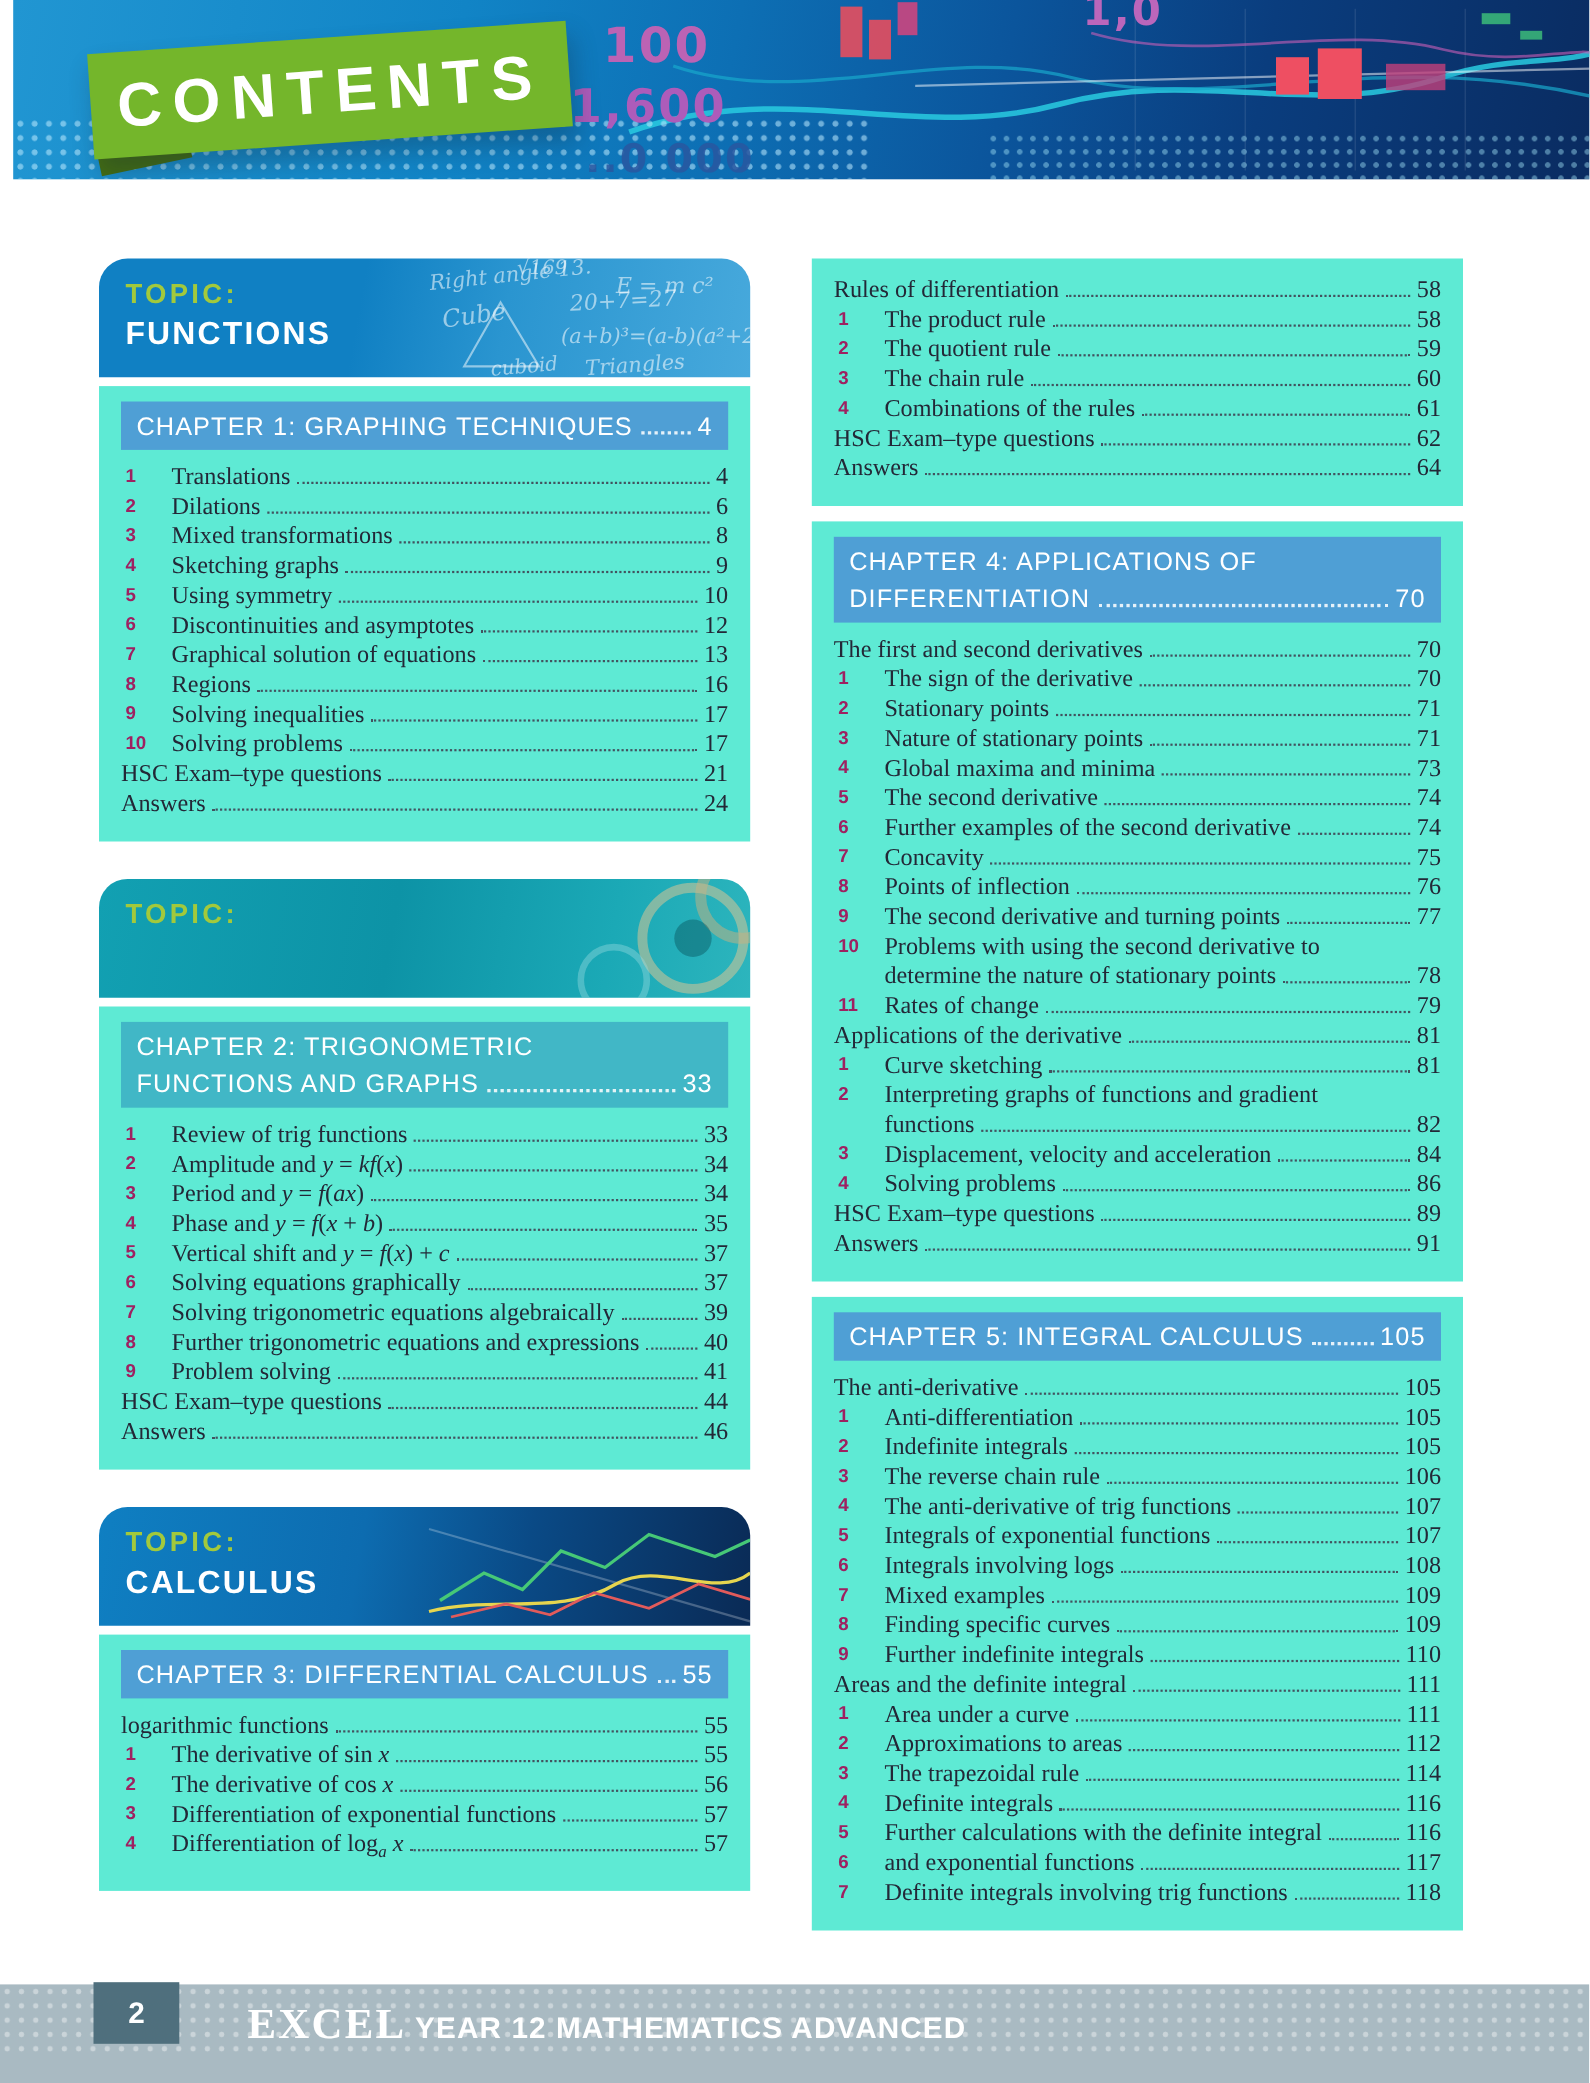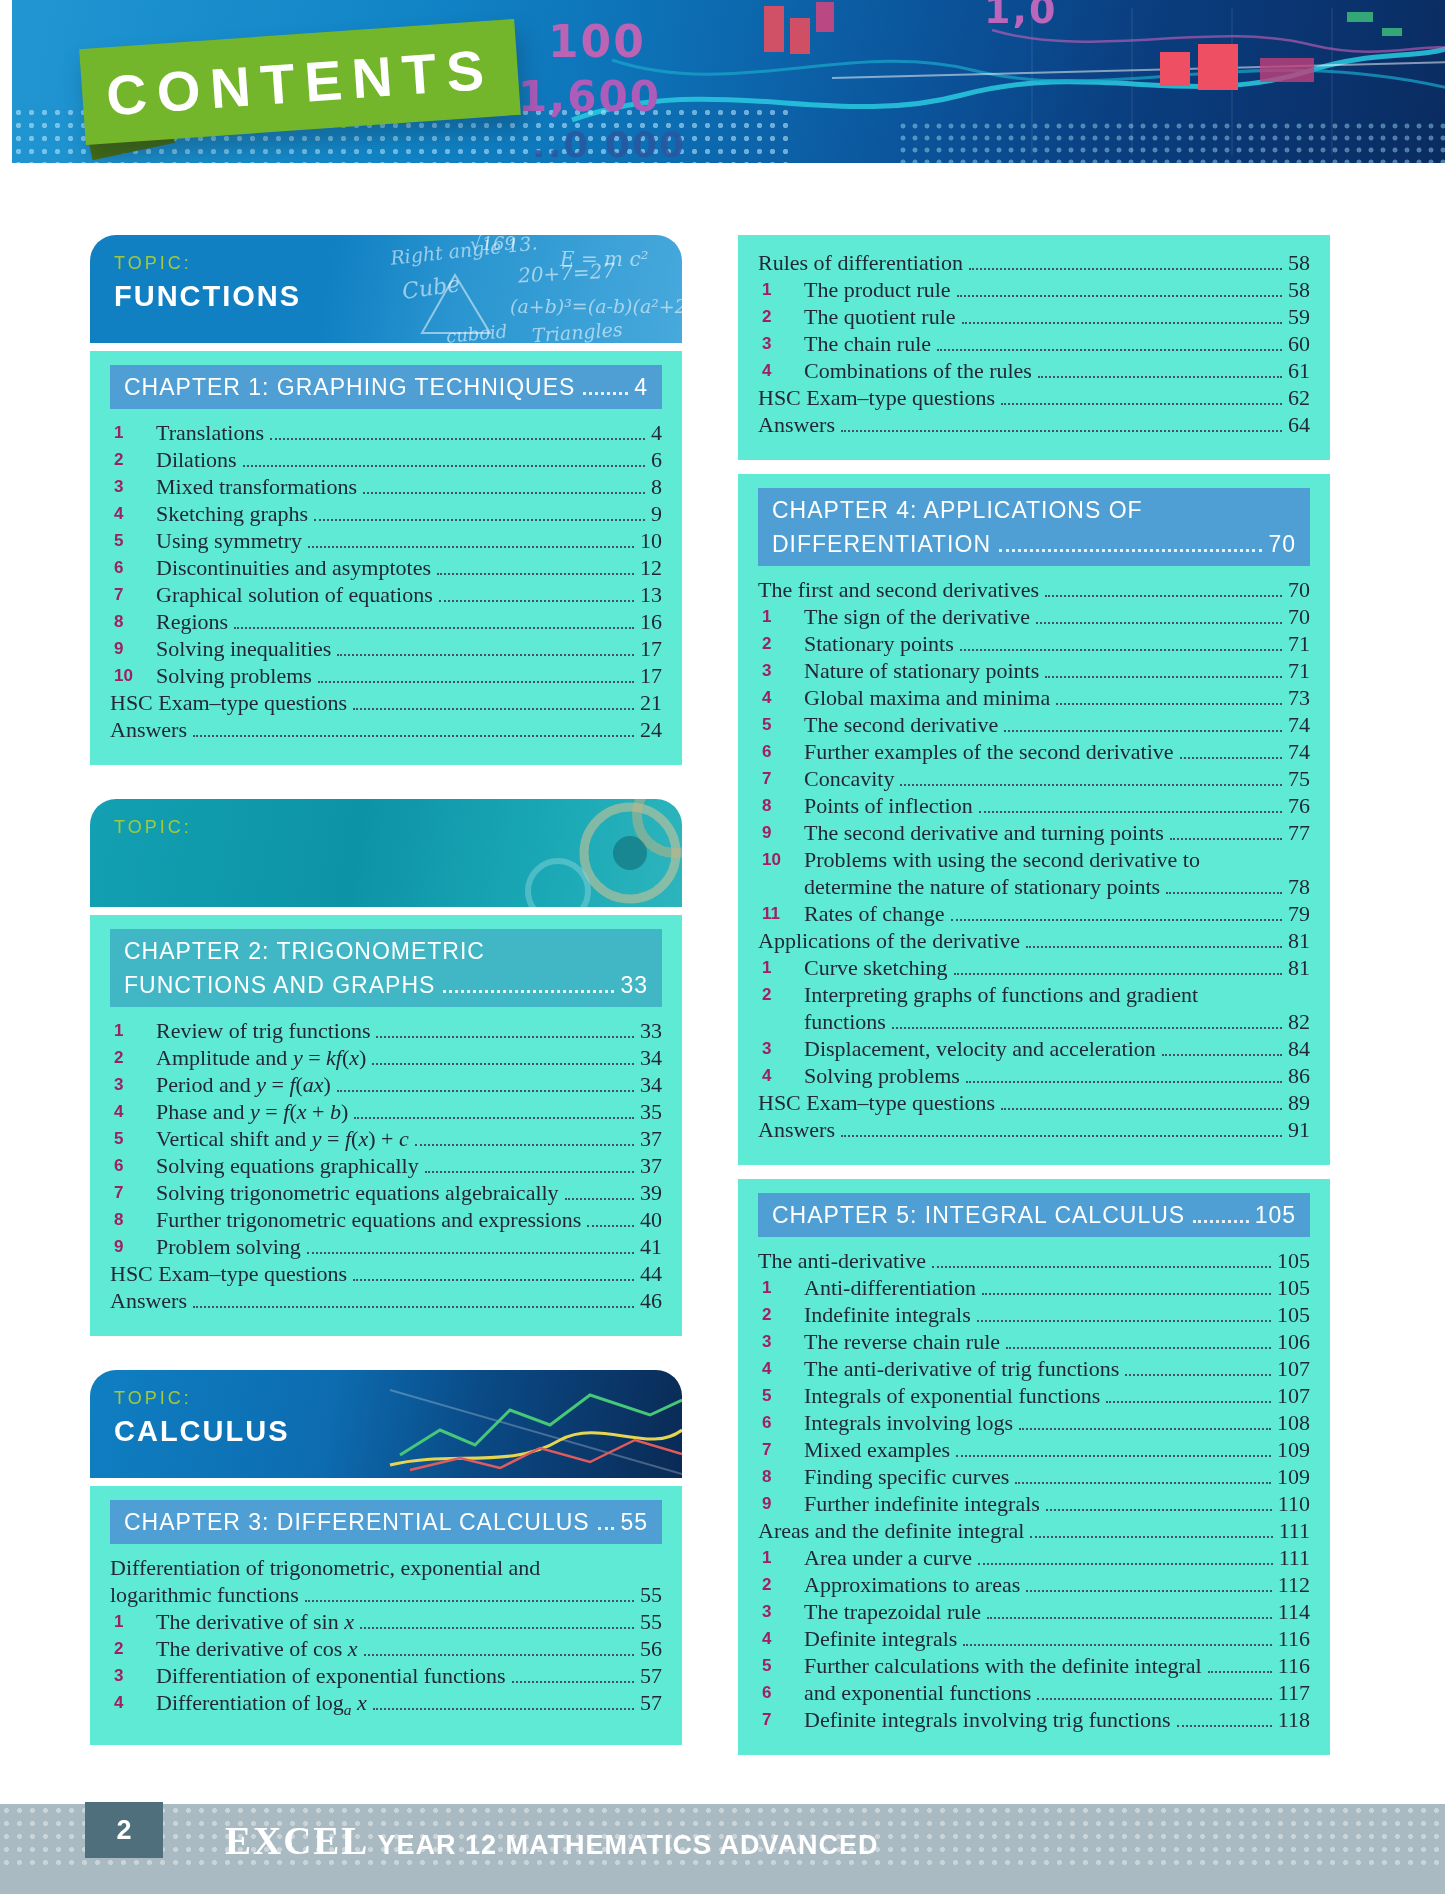--- a/index.html
+++ b/index.html
@@ -33,21 +33,21 @@
 
   
   .col{position:absolute;top:235px;width:592px;}
   .col-left{left:90px;}
   .col-right{left:738px;}
 
   
   .topic{height:108px;border-radius:26px 26px 0 0;margin-bottom:8px;position:relative;
          overflow:hidden;padding:18px 0 0 24px;box-sizing:border-box;}
   .topic.mt{margin-top:34px;}
-  .tlabel{font-family:"Liberation Sans",sans-serif;font-weight:normal;font-size:18px;
+  .tlabel{font-family:"Liberation Sans",sans-serif;font-weight:bold;font-size:25px;
           color:#a2c93c;letter-spacing:3px;}
   .tname{font-family:"Liberation Sans",sans-serif;font-weight:bold;font-size:29px;
          color:#ffffff;letter-spacing:2px;margin-top:6px;}
   .theme-functions{background:linear-gradient(100deg,#1080c3 0%,#1080c3 40%,#2a95d0 62%,#47a9dc 100%);}
   .theme-gears{background:linear-gradient(100deg,#12a0b2 0%,#0d93a6 45%,#1ba9b6 78%,#2db5bd 100%);}
   .theme-chart{background:linear-gradient(100deg,#0f7fc2 0%,#0d6cb0 40%,#0a4a86 65%,#0a2a55 100%);}
   .chalk{position:absolute;font-family:"DejaVu Serif",serif;font-style:italic;
          color:rgba(255,255,255,.55);white-space:nowrap;}
   .c1{left:300px;top:4px;font-size:19px;transform:rotate(-6deg);}
   .c2{left:428px;top:26px;font-size:20px;transform:rotate(-3deg);}
@@ -417,23 +417,20 @@
         <div class="chbar">
           <div class="chline">
             <span class="btxt">CHAPTER 3: DIFFERENTIAL CALCULUS</span>
             <span class="leader"></span>
             <span class="pg">55</span>
           </div>
         </div>
         <div class="row">
           <div class="body">
             <div class="line">
-              <span class="txt">Differentiation of trigonometric, exponential and</span>
-            </div>
-            <div class="line">
               <span class="txt">logarithmic functions</span>
               <span class="leader"></span>
               <span class="pg">55</span>
             </div>
           </div>
         </div>
         <div class="row">
           <span class="num">1</span>
           <div class="body">
             <div class="line">

